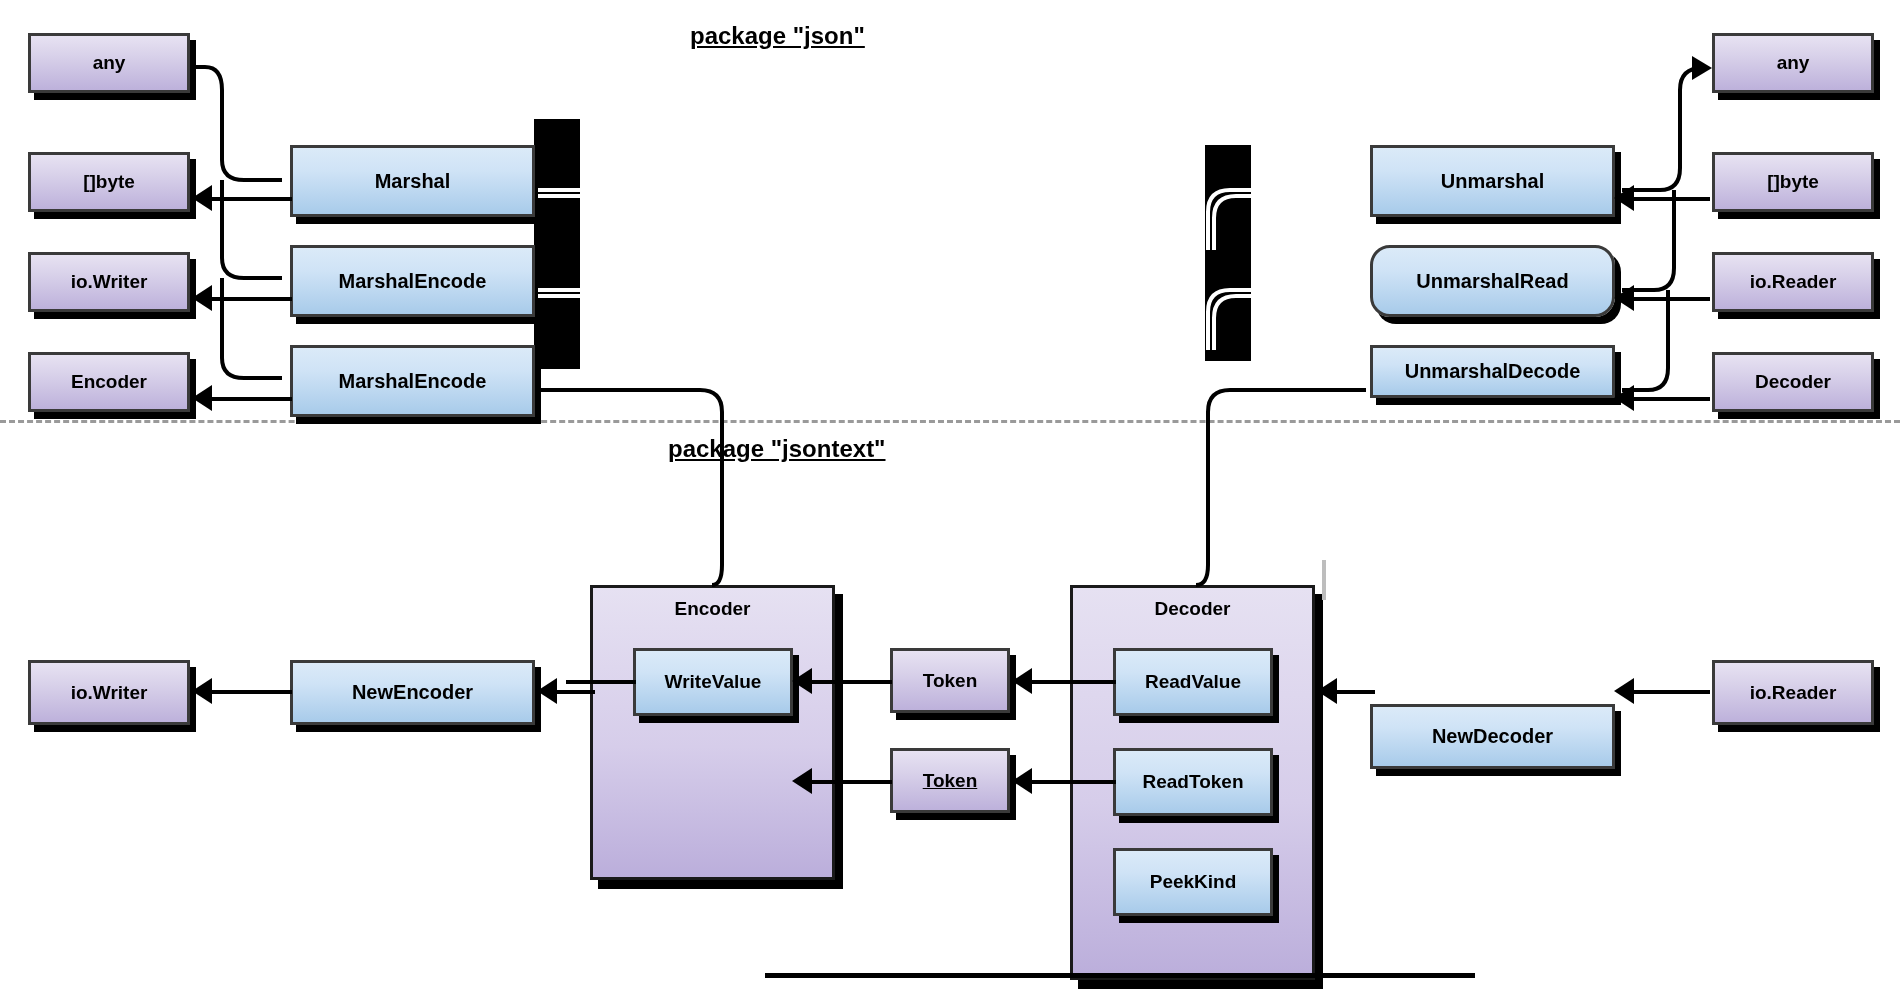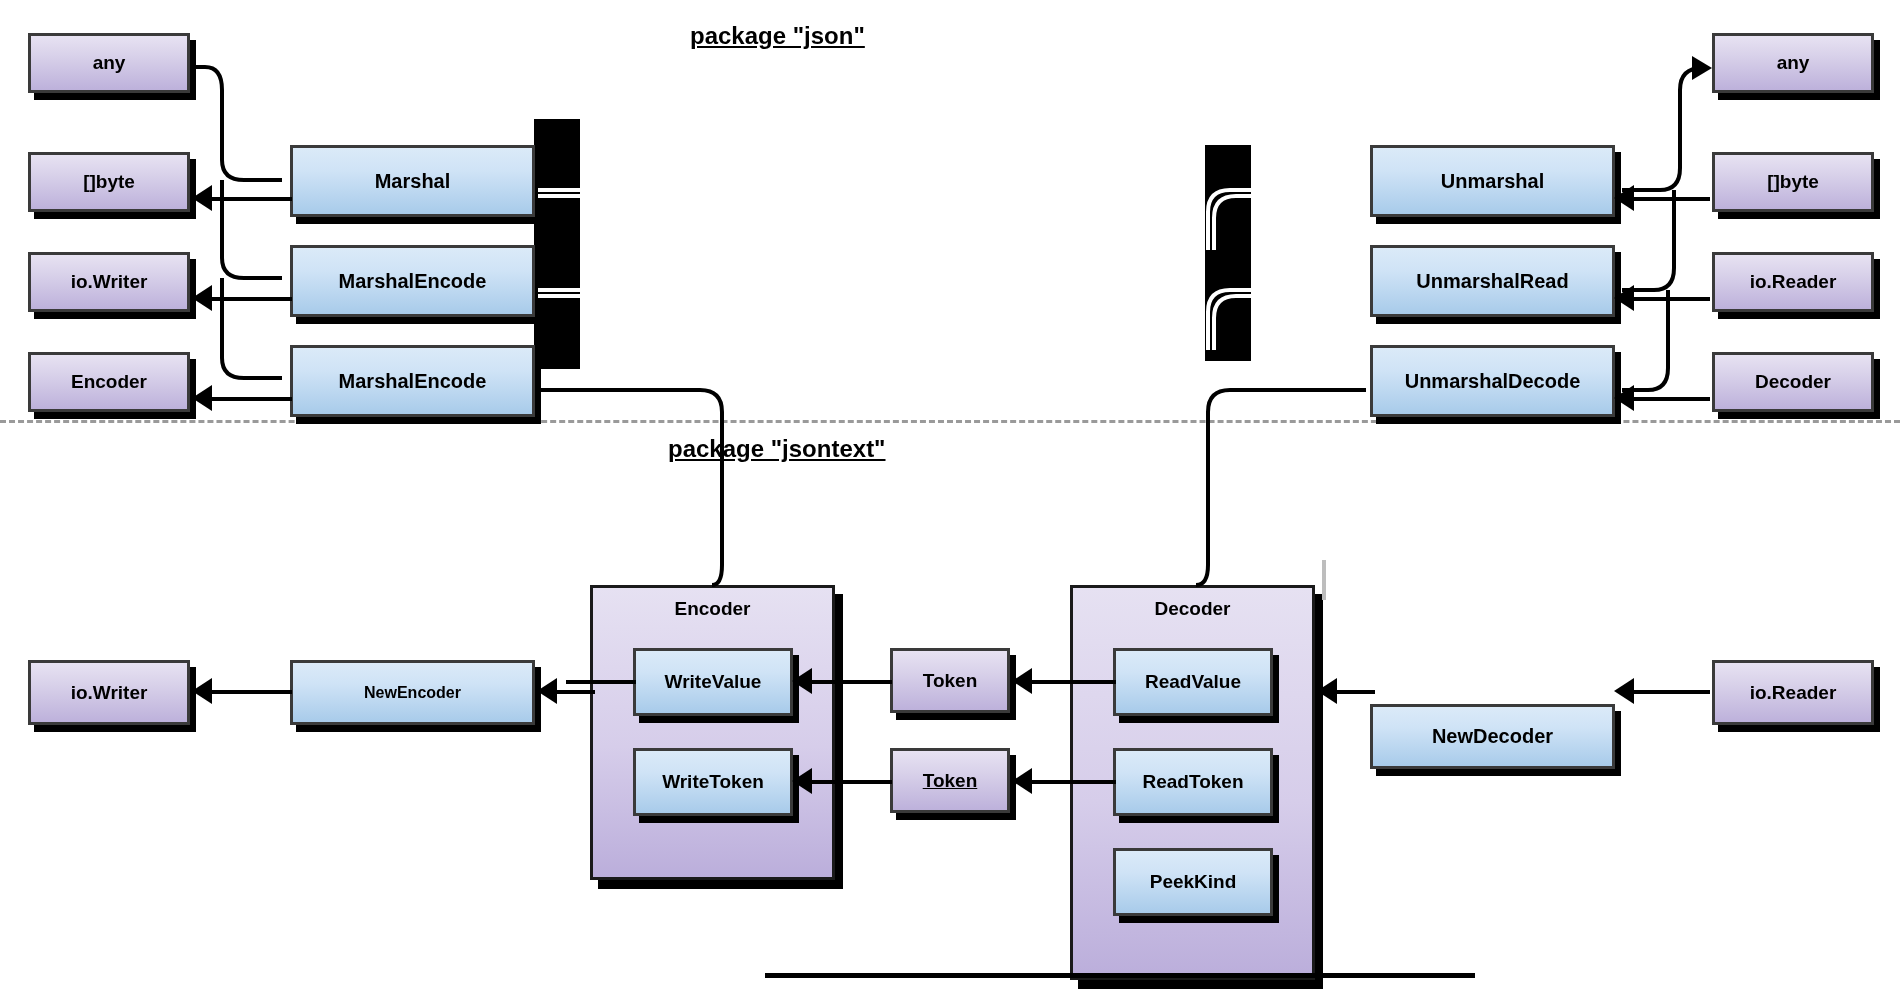--- a/index.html
+++ b/index.html
@@ -105,24 +105,24 @@
   <div class="node n-func" style="left:290px;top:245px;width:245px;height:72px;font-size:20px;">
     <span>MarshalEncode</span>
   </div>
   <div class="node n-func" style="left:290px;top:345px;width:245px;height:72px;font-size:20px;">
     <span>MarshalEncode</span>
   </div>
 
   <div class="node n-func" style="left:1370px;top:145px;width:245px;height:72px;font-size:20px;">
     <span>Unmarshal</span>
   </div>
-  <div class="node n-func" style="left:1370px;top:245px;width:245px;height:72px;font-size:20px;">
+  <div class="node n-func" style="left:1370px;top:245px;width:245px;height:72px;font-size:20px;border-radius:20px;">
     <span>UnmarshalRead</span>
   </div>
-  <div class="node n-func" style="left:1370px;top:345px;width:245px;height:72px;font-size:20px;">
+  <div class="node n-func" style="left:1370px;top:345px;width:245px;height:53px;font-size:20px;">
     <span>UnmarshalDecode</span>
   </div>
 
   <div class="node n-type" style="left:1712px;top:33px;width:162px;height:60px;font-size:19px;">
     <span>any</span>
   </div>
   <div class="node n-type" style="left:1712px;top:152px;width:162px;height:60px;font-size:19px;">
     <span>[]byte</span>
   </div>
   <div class="node n-type" style="left:1712px;top:252px;width:162px;height:60px;font-size:19px;">
@@ -131,41 +131,38 @@
   <div class="node n-type" style="left:1712px;top:352px;width:162px;height:60px;font-size:19px;">
     <span>Decoder</span>
   </div>
 
   <div class="group" style="left:590px;top:585px;width:245px;height:295px;">
     <div class="group-title">Encoder</div>
   </div>
   <div class="node n-func" style="left:633px;top:648px;width:160px;height:68px;font-size:19px;">
     <span>WriteValue</span>
   </div>
-  <div class="node n-func" style="left:633px;top:748px;width:160px;height:68px;font-size:19px;">
-    <span>WriteToken</span>
-  </div>
 
   <div class="group" style="left:1070px;top:585px;width:245px;height:395px;">
     <div class="group-title">Decoder</div>
   </div>
   <div class="node n-func" style="left:1113px;top:648px;width:160px;height:68px;font-size:19px;">
     <span>ReadValue</span>
   </div>
   <div class="node n-func" style="left:1113px;top:748px;width:160px;height:68px;font-size:19px;">
     <span>ReadToken</span>
   </div>
   <div class="node n-func" style="left:1113px;top:848px;width:160px;height:68px;font-size:19px;">
     <span>PeekKind</span>
   </div>
 
   <div class="node n-type" style="left:28px;top:660px;width:162px;height:65px;font-size:19px;">
     <span>io.Writer</span>
   </div>
-  <div class="node n-func" style="left:290px;top:660px;width:245px;height:65px;font-size:16px;">
+  <div class="node n-func" style="left:290px;top:660px;width:245px;height:65px;font-size:20px;">
     <span>NewEncoder</span>
   </div>
 
   <div class="node n-type" style="left:890px;top:648px;width:120px;height:65px;font-size:19px;">
     <span>Token</span>
   </div>
   <div class="node n-type" style="left:890px;top:748px;width:120px;height:65px;font-size:19px;text-decoration:underline;">
     <span>Token</span>
   </div>
 

